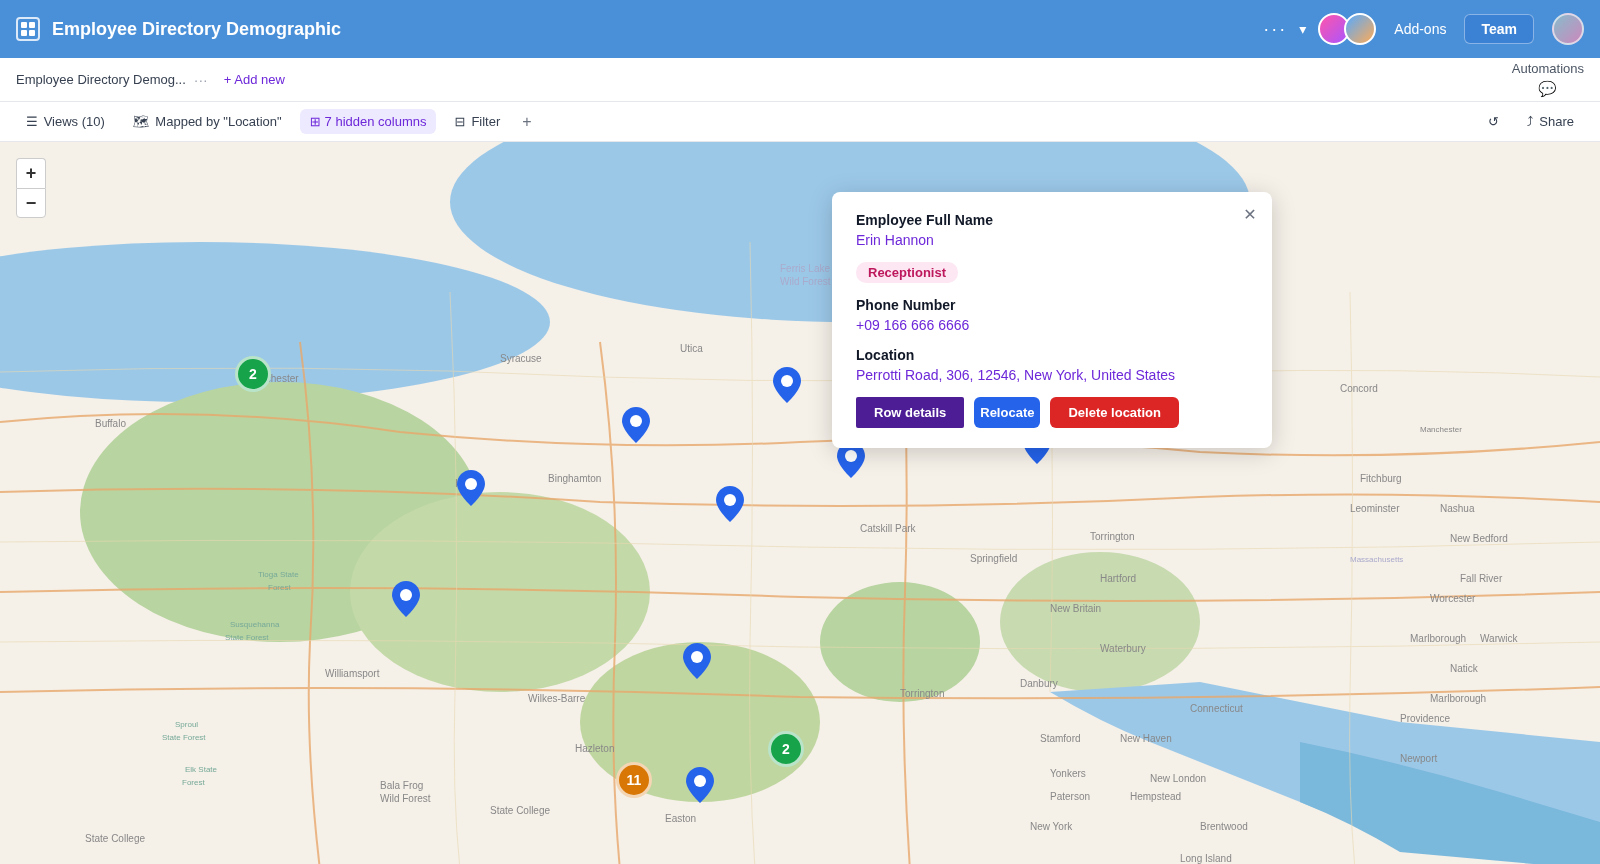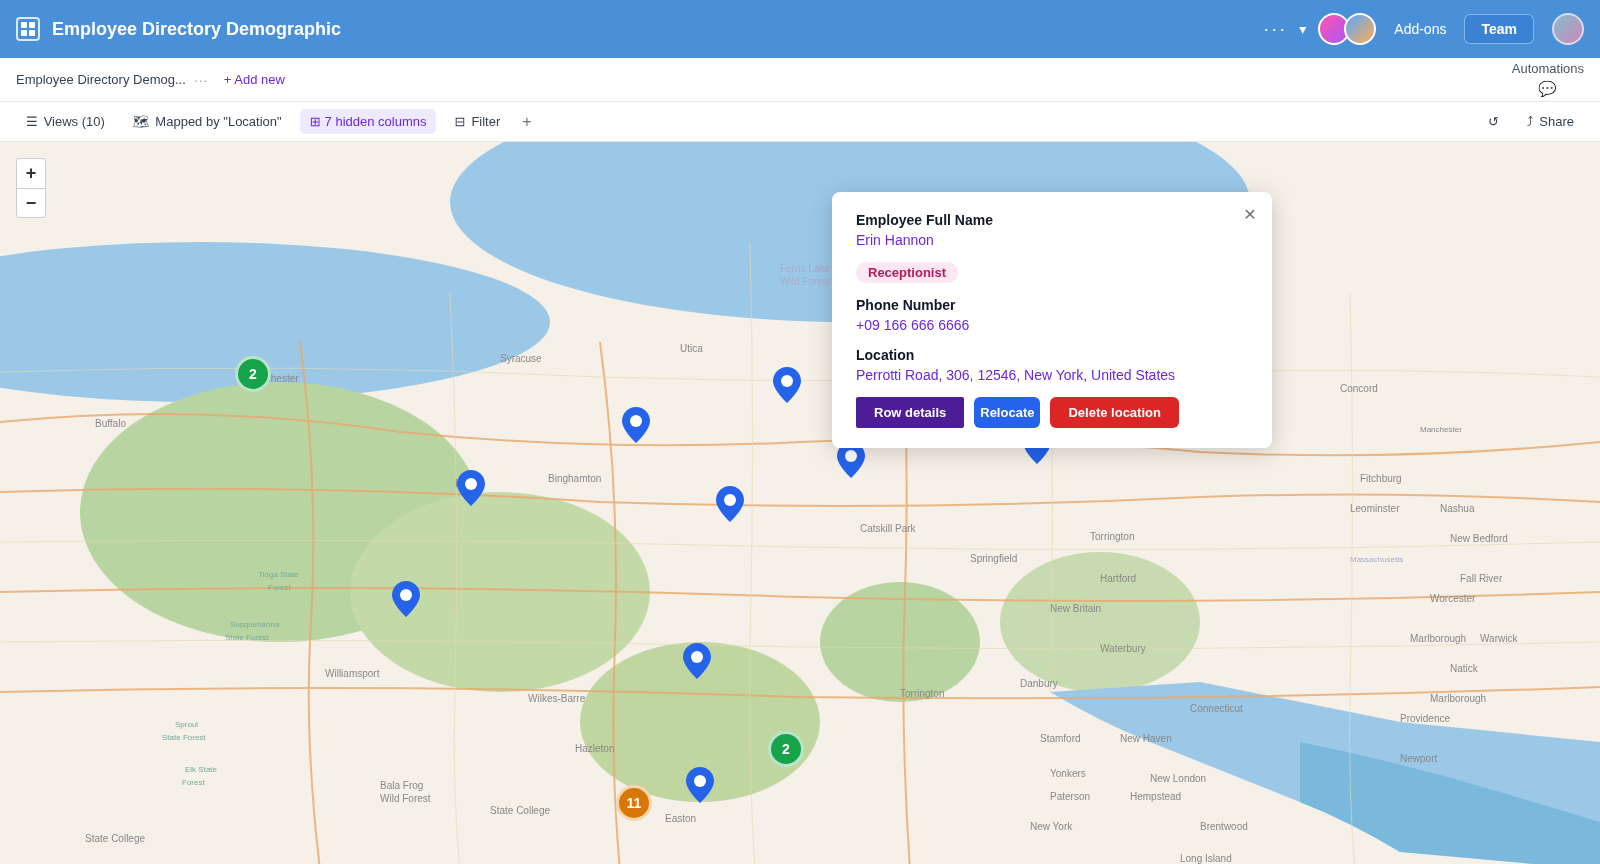--- a/index.html
+++ b/index.html
@@ -535,21 +535,21 @@
     </svg>
   </div>
 
   <div class="map-pin" style="left:700px; top:665px;">
     <svg width="28" height="36" viewBox="0 0 28 36" fill="none" xmlns="http://www.w3.org/2000/svg">
       <path d="M14 0C6.268 0 0 6.268 0 14c0 9.333 14 22 14 22S28 23.333 28 14C28 6.268 21.732 0 14 0z" fill="#2563eb"></path>
       <circle cx="14" cy="14" r="6" fill="white"></circle>
     </svg>
   </div>
 
-  <div class="cluster-pin" style="left:634px; top:661px; background:#d97706;">
+  <div class="cluster-pin" style="left:634px; top:638px; background:#d97706;">
     <span>11</span>
   </div>
 
   <div class="cluster-pin" style="left:253px; top:232px; background:#16a34a;">
     <span>2</span>
   </div>
 
   <div class="cluster-pin" style="left:786px; top:607px; background:#16a34a;">
     <span>2</span>
   </div>

